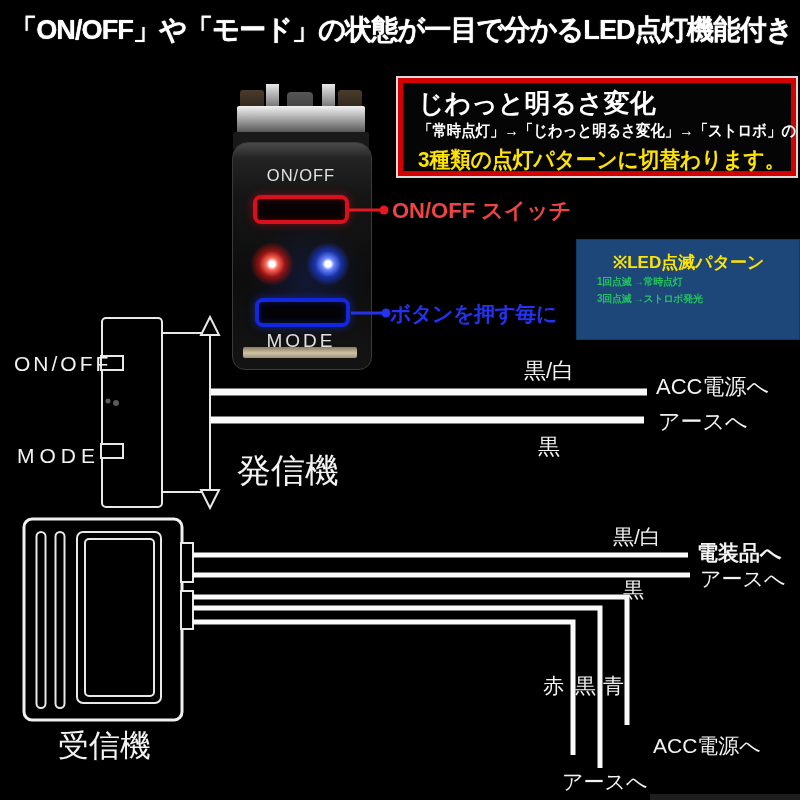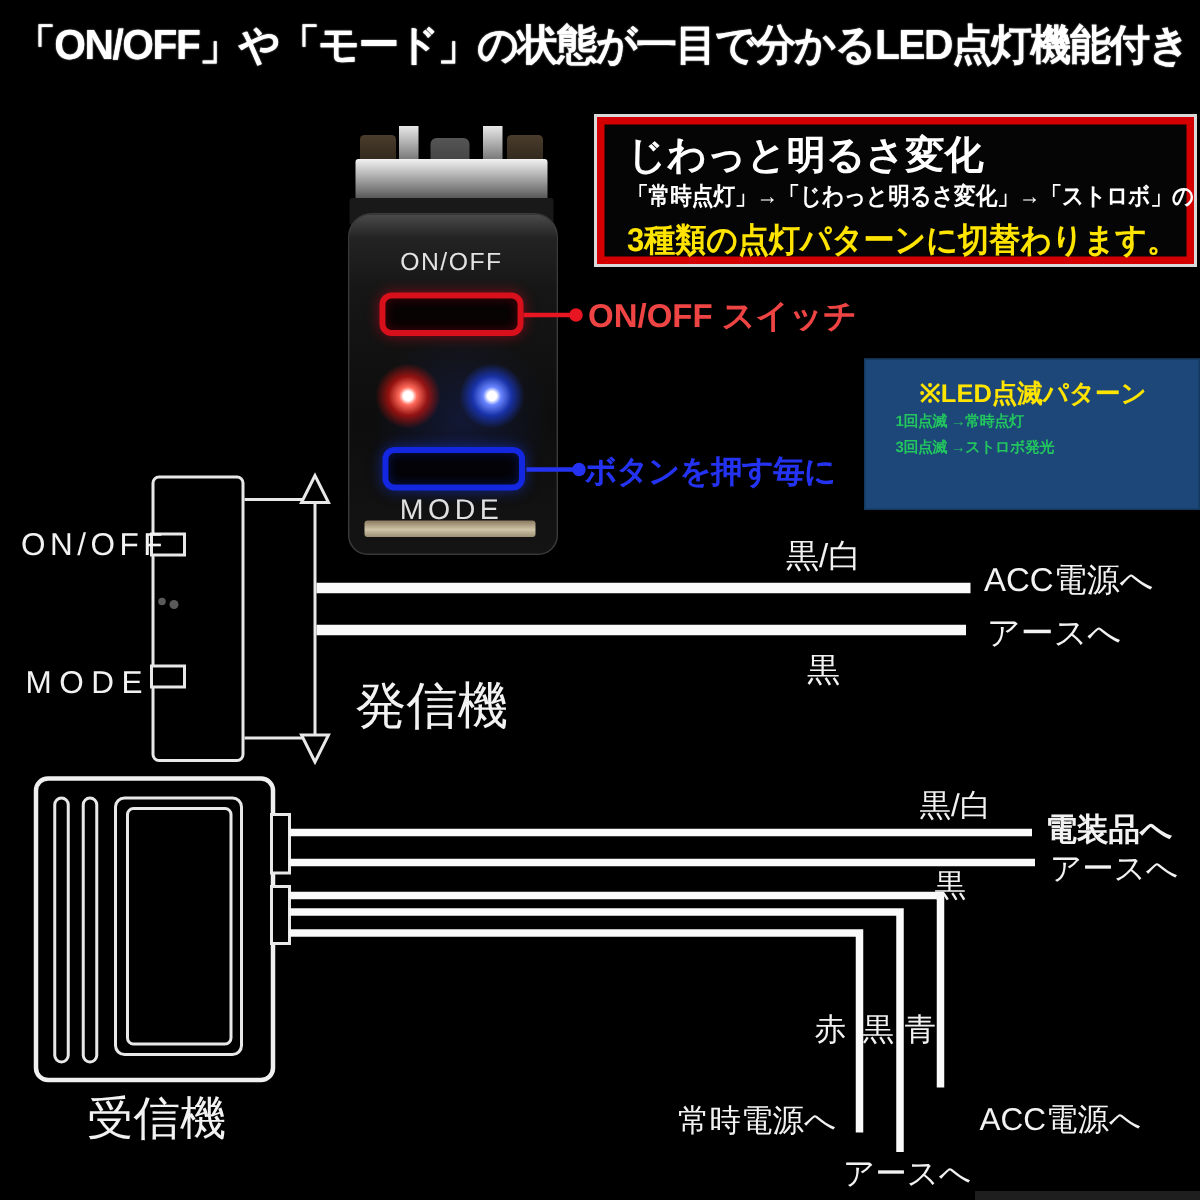--- a/index.html
+++ b/index.html
@@ -169,18 +169,17 @@
   <div class="abs wl w2-color">黒</div>
 
   <div class="abs wl tx-jushinki">受信機</div>
   <div class="abs wl wa-color">黒/白</div>
   <div class="abs wl wa-dest">電装品へ</div>
   <div class="abs wl wb-dest">アースへ</div>
   <div class="abs wl wb-color">黒</div>
   <div class="abs wl wr-label">赤</div>
   <div class="abs wl wk-label">黒</div>
   <div class="abs wl wu-label">青</div>
-  <div class="abs wl wr-dest">常時電源へ</div>
   <div class="abs wl wu-dest">ACC電源へ</div>
   <div class="abs wl wk-dest">アースへ</div>
 
   <div class="abs corner-strip"></div>
 </div>
 
 </body></html>

